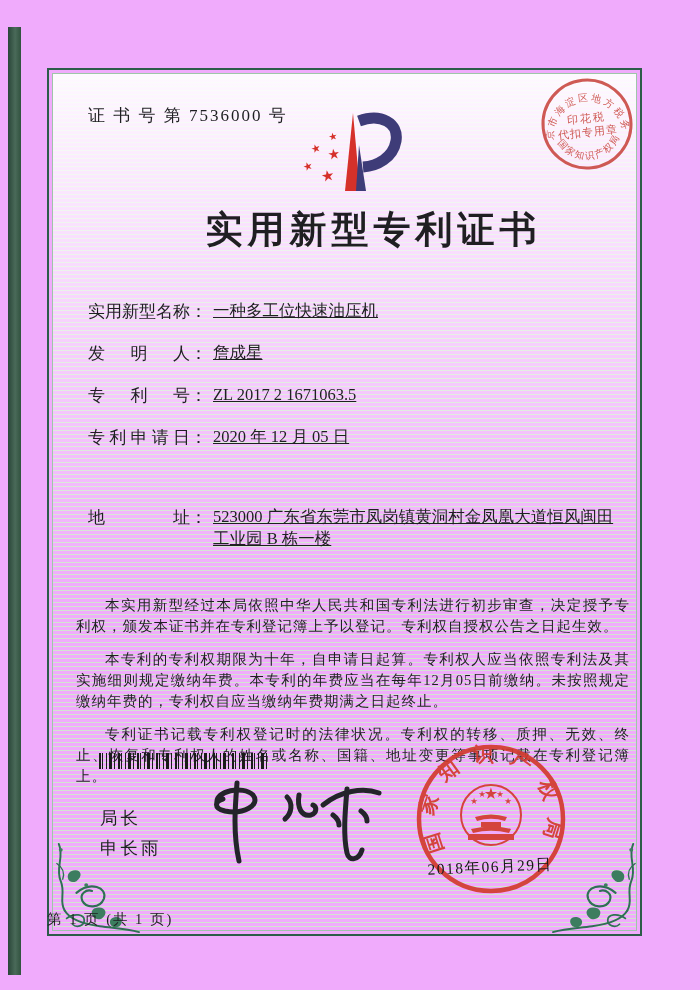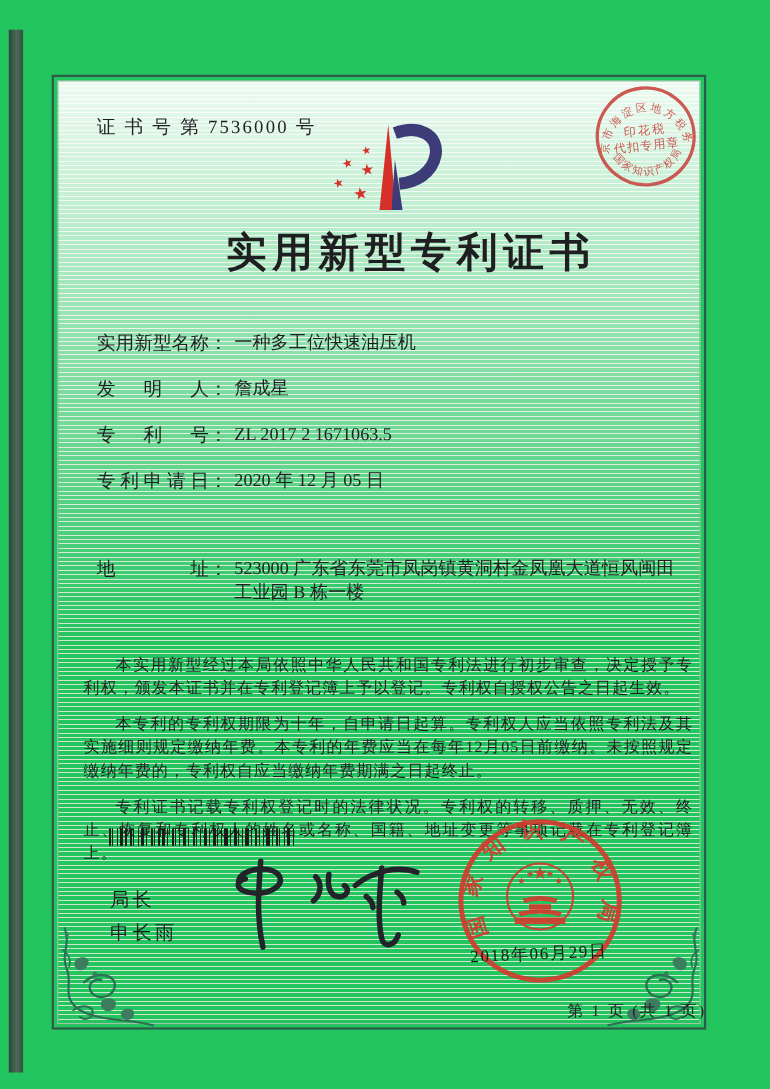--- a/index.html
+++ b/index.html
@@ -1,18 +1,18 @@
 <!DOCTYPE html>
 <html><head>
 <meta charset="utf-8">
 <style>
   html,body{margin:0;padding:0;background:#e8e8e4;}
   .page{
     position:relative; width:700px; height:990px; overflow:hidden;
-    background:#22c55e;
+    background:#f0abfc;
     font-family:"Liberation Serif","DejaVu Serif",serif;
     color:#1f1f22;
   }
   
   .spine{position:absolute; left:8px; top:27px; width:13px; height:948px;
     background:linear-gradient(90deg,#2a4639,#4a6a59 55%,#31523f);}
   
   .frame{position:absolute; left:47px; top:68px; width:595px; height:868px;
     border:2px solid #2c5c49; box-sizing:border-box;}
   .frame-inner{position:absolute; left:3px; top:3px; right:3px; bottom:3px;
@@ -21,41 +21,41 @@
       linear-gradient(180deg, rgba(255,255,255,.92) 0%, rgba(255,255,255,.45) 30%, rgba(255,255,255,0) 60%),
       repeating-linear-gradient(180deg,#d2e5cf 0px,#d2e5cf 1px,rgba(255,255,255,0) 1px,rgba(255,255,255,0) 4px);
   }
   .cert-no{position:absolute; left:88px; top:104px; font-size:17px; letter-spacing:2px;}
   .title{position:absolute; left:47px; top:205px; width:595px; text-align:center;
     font-size:37px; font-weight:700; letter-spacing:5px;padding-left:29px;}
   .row{position:absolute; left:88px; font-size:16.5px; white-space:nowrap;}
   .lbl{display:inline-block; width:102px; text-align:justify; text-align-last:justify;
     vertical-align:top; font-size:17px;}
   .colon{vertical-align:top; font-size:17px;}
-  .val{display:inline-block; margin-left:6px; vertical-align:top; white-space:pre-line; line-height:22px;}
+  .val{display:inline-block; margin-left:6px; vertical-align:top; white-space:pre-line; line-height:22px;text-decoration:underline;}
   .r1{top:300px}.r2{top:342px}.r3{top:384px}.r4{top:426px}.r5{top:468px}.r6{top:506px}.r7{top:551px}
   .grant2{position:absolute; left:272px; top:0px;}
   .body-text{position:absolute; left:64px; top:583px; width:578px;
     font-size:14.5px; line-height:21px; letter-spacing:1px; text-align:justify;}
   .body-text p{margin:12px; text-indent:2em;}
   .barcode{position:absolute; left:99px; top:753px; width:170px; height:16px;
     background:repeating-linear-gradient(90deg,
       #1b1b1b 0 2px, rgba(0,0,0,0) 2px 3px,
       #1b1b1b 3px 4px, rgba(0,0,0,0) 4px 7px,
       #1b1b1b 7px 8px, rgba(0,0,0,0) 8px 10px,
       #1b1b1b 10px 13px, rgba(0,0,0,0) 13px 15px,
       #1b1b1b 15px 16px, rgba(0,0,0,0) 16px 19px);}
   .officer{position:absolute; left:100px; font-size:17.5px; letter-spacing:3px;}
   .officer.t{top:806px}.officer.n{top:836px}
   .sig{position:absolute; left:195px; top:763px;}
   .seal{position:absolute; left:405px; top:735px; opacity:.92;}
   .seal-date{position:absolute; left:402px; top:857px; width:176px; text-align:center;
     font-size:15.5px; letter-spacing:1.5px; color:#181818; transform:rotate(-2.5deg);}
   .stamp{position:absolute; left:535px; top:72px; transform:rotate(-6deg); opacity:.88;}
-  .footer{position:absolute; left:47px; top:910px; width:595px; text-align:right;
+  .footer{position:absolute; left:47px; top:910px; width:595px; text-align:left;
     font-size:14.5px; letter-spacing:2px;}
   .orn{position:absolute; top:842px;}
   .orn.l{left:50px;} .orn.r{left:550px; transform:scaleX(-1);}
   .logo{position:absolute; left:293px; top:111px;}
 </style>
 </head>
 <body>
 
 <div class="page">
 

